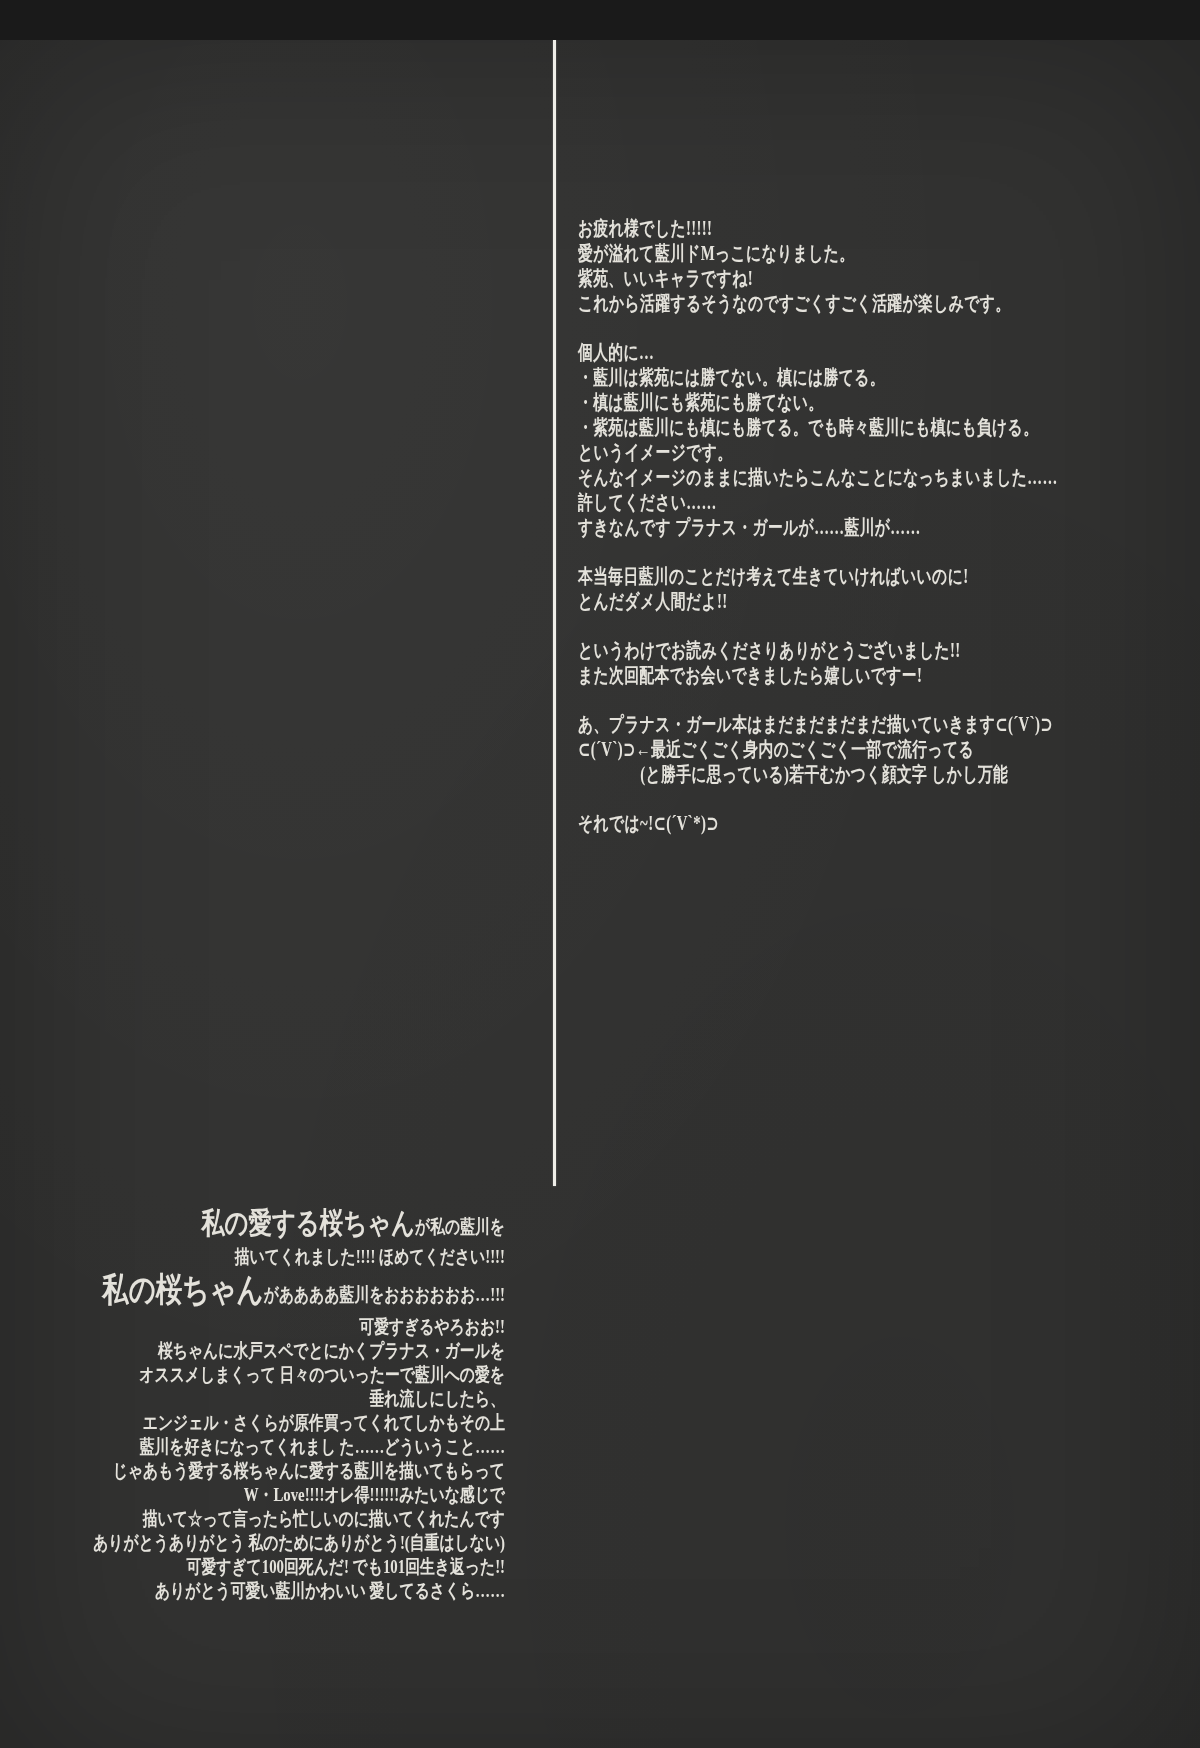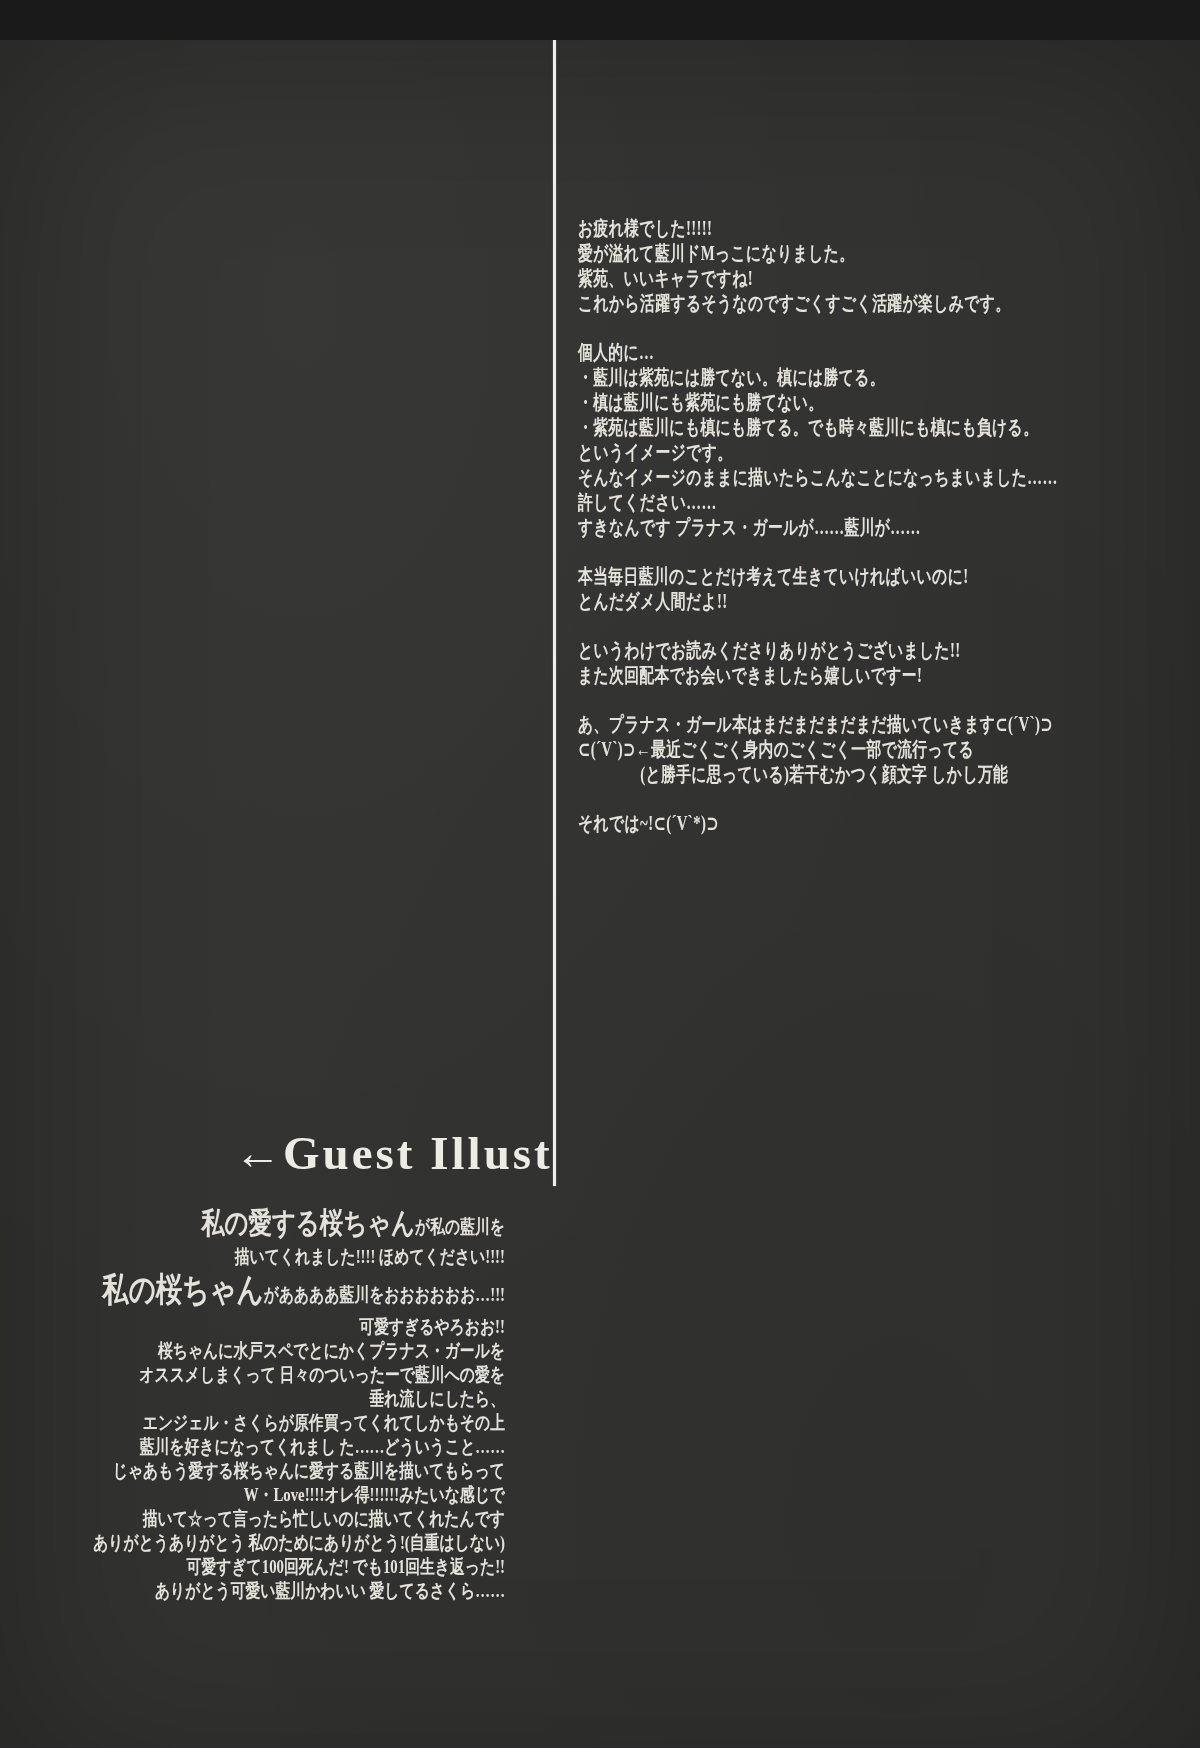--- a/index.html
+++ b/index.html
@@ -107,23 +107,20 @@
     <div class="para">
       <span class="line">あ、プラナス・ガール本はまだまだまだまだ描いていきます⊂(´V`)⊃</span>
       <span class="line">⊂(´V`)⊃←最近ごくごく身内のごくごく一部で流行ってる</span>
       <span class="line indent">(と勝手に思っている)若干むかつく顔文字 しかし万能</span>
     </div>
     <div class="para">
       <span class="line">それでは~!⊂(´V`*)⊃</span>
     </div>
   </div>
 
-  <div class="guest-heading">
-    <span class="arrow">←</span><span>Guest Illust</span>
-  </div>
 
   <div class="guest-note">
     <span class="line big-line-1"><span class="em1">私の愛する桜ちゃん</span><span>が私の藍川を</span></span>
     <span class="line">描いてくれました!!!! ほめてください!!!!</span>
     <span class="line big-line-2"><span class="em2">私の桜ちゃん</span><span>がああああ藍川をおおおおおお…!!!</span></span>
     <span class="line">可愛すぎるやろおお!!</span>
     <span class="line">桜ちゃんに水戸スペでとにかくプラナス・ガールを</span>
     <span class="line">オススメしまくって 日々のついったーで藍川への愛を</span>
     <span class="line">垂れ流しにしたら、</span>
     <span class="line">エンジェル・さくらが原作買ってくれてしかもその上</span>

